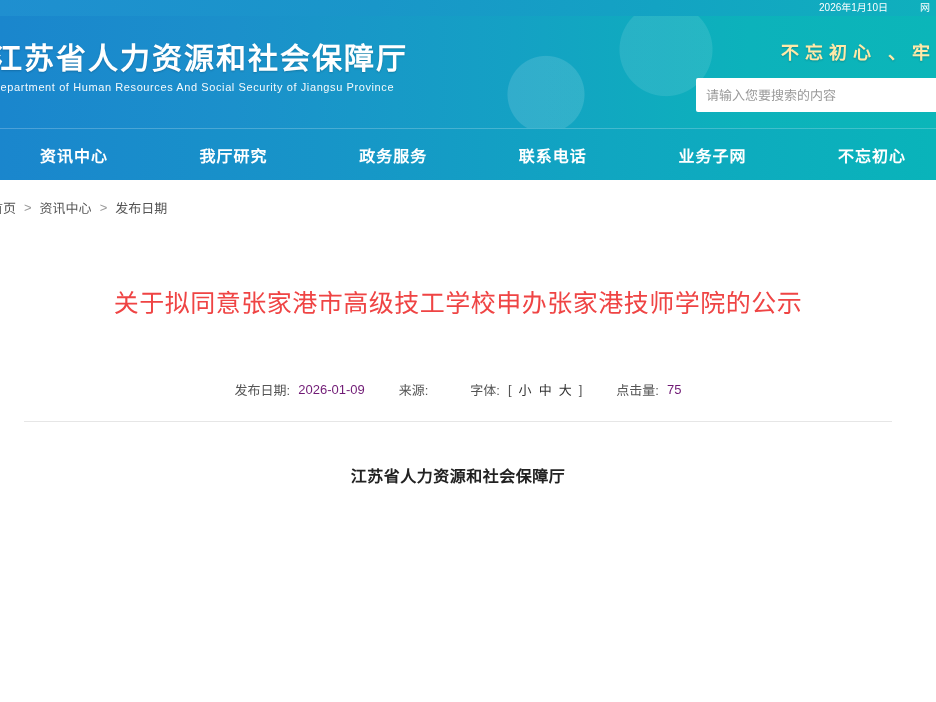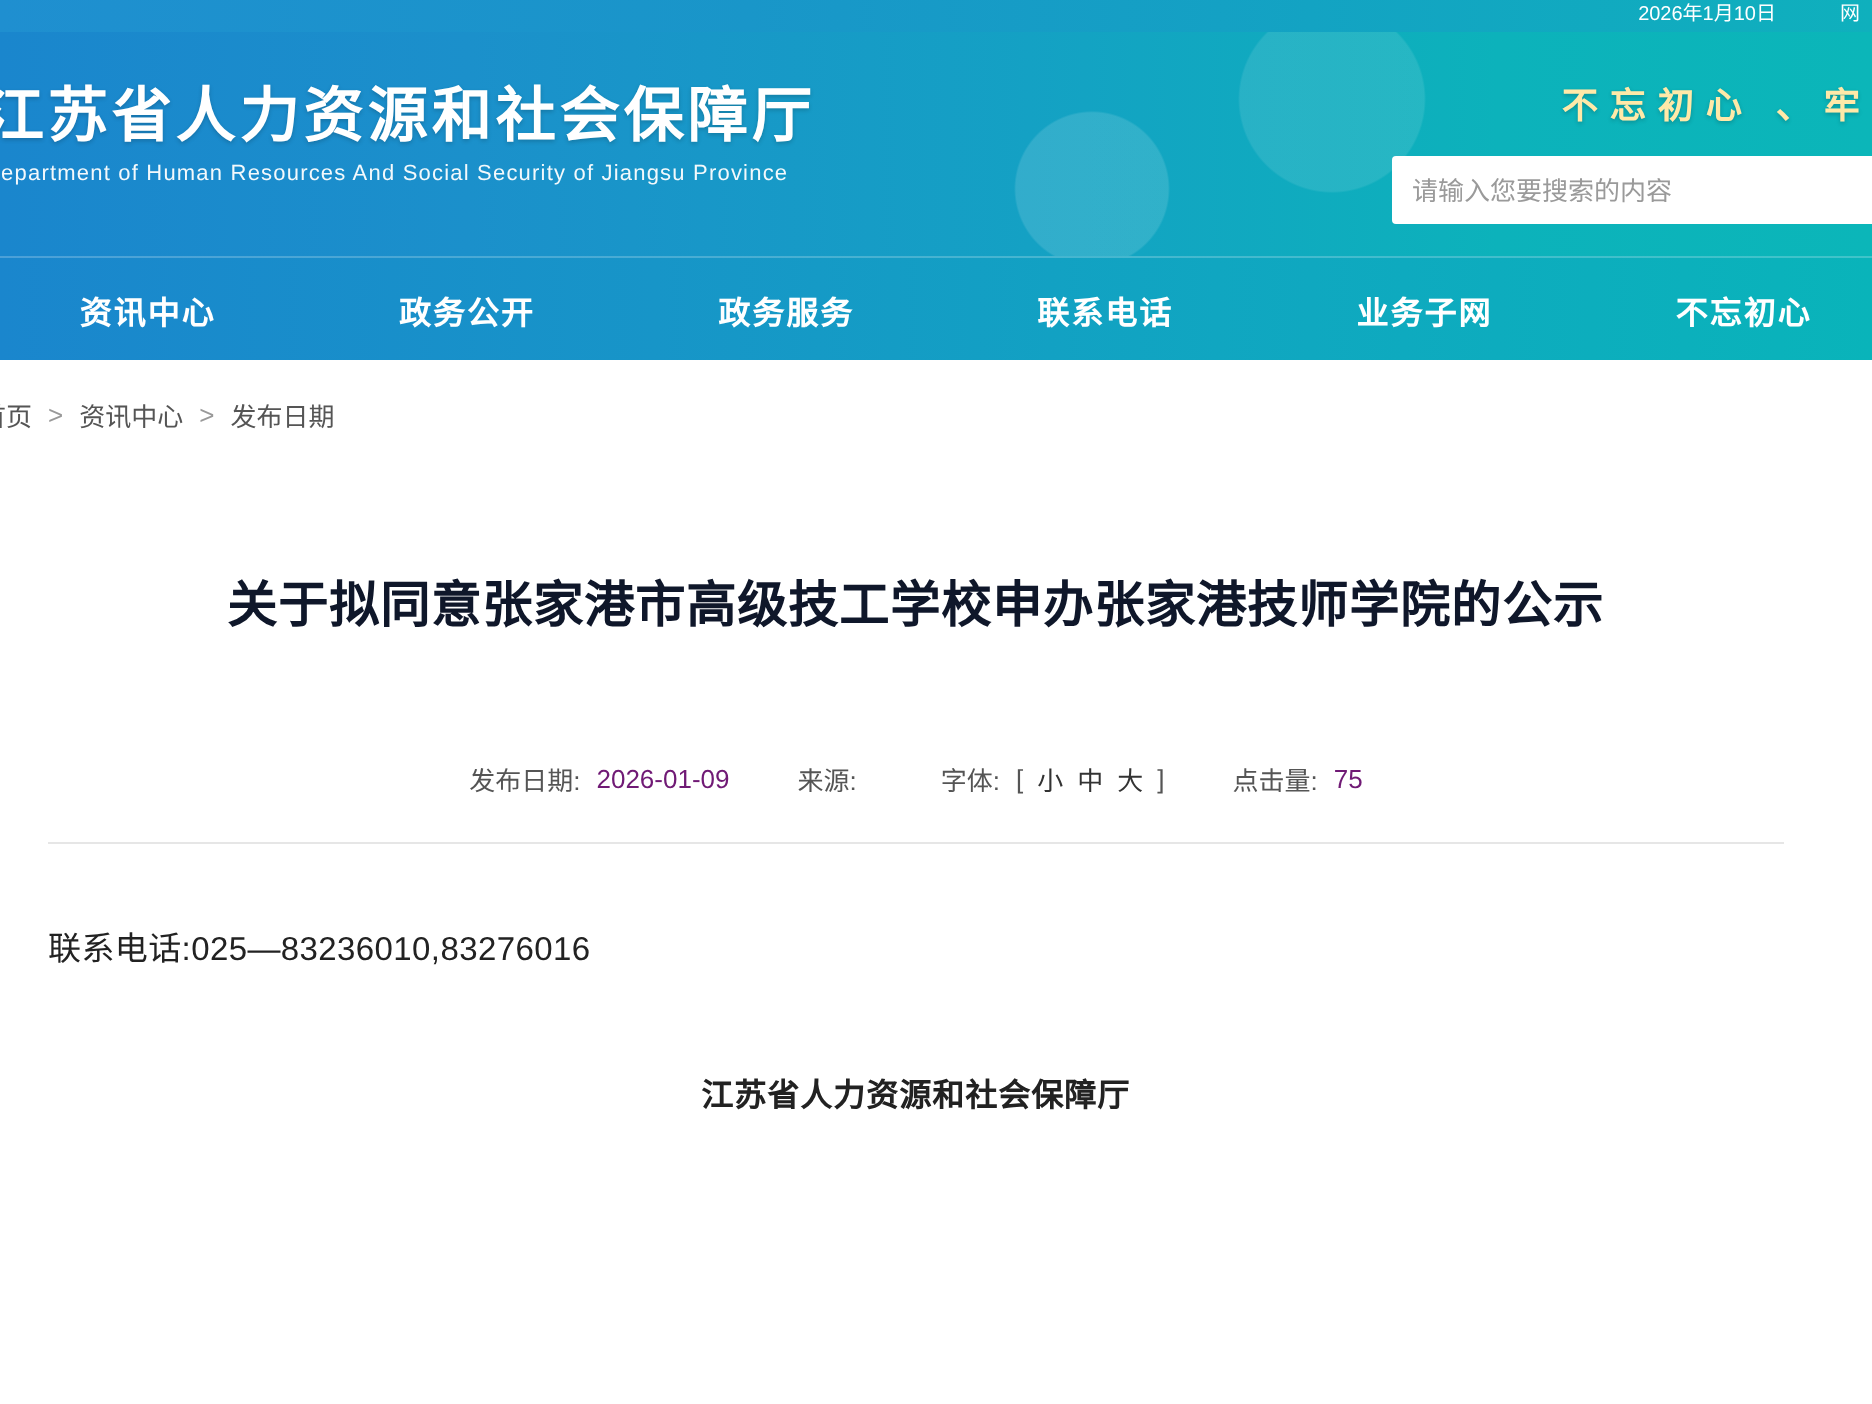--- a/index.html
+++ b/index.html
@@ -144,22 +144,22 @@
 
   
   .card {
     background: #ffffff;
     margin: 0 10px;
     padding: 40px 34px 0 34px;
     box-sizing: border-box;
   }
   .article-title {
     font-size: 25px;
-    font-weight: 700;
-    color: #0f172a;
+    font-weight: 400;
+    color: #ef4444;
     text-align: center;
     line-height: 38px;
     letter-spacing: 0.5px;
     margin: 10px 0 0 0;
   }
   .meta {
     display: flex;
     align-items: center;
     justify-content: center;
     gap: 34px;
@@ -222,21 +222,21 @@
 
   <div class="slogan">不忘初心 、牢</div>
 
   <div class="search-box">
     <input class="search-input" type="text" placeholder="请输入您要搜索的内容" style="">
   </div>
 </div>
 
 <div class="nav">
   <div class="nav-item">资讯中心</div>
-  <div class="nav-item">政务公开</div>
+  <div class="nav-item">我厅研究</div>
   <div class="nav-item">政务服务</div>
   <div class="nav-item">联系电话</div>
   <div class="nav-item">业务子网</div>
   <div class="nav-item">不忘初心</div>
 </div>
 
 <div class="breadcrumb page-shift">
   <span class="crumb">首页</span>
   <span class="sep">&gt;</span>
   <span class="crumb">资讯中心</span>
@@ -272,16 +272,15 @@
 
     <span class="meta-group">
       <span class="label">点击量:</span>
       <span class="value">75</span>
     </span>
   </div>
 
   <div class="divider"></div>
 
   <div class="content">
-    <p class="contact">联系电话:025—83236010,83276016</p>
     <div class="signature">江苏省人力资源和社会保障厅</div>
   </div>
 </div>
 
 </body></html>

